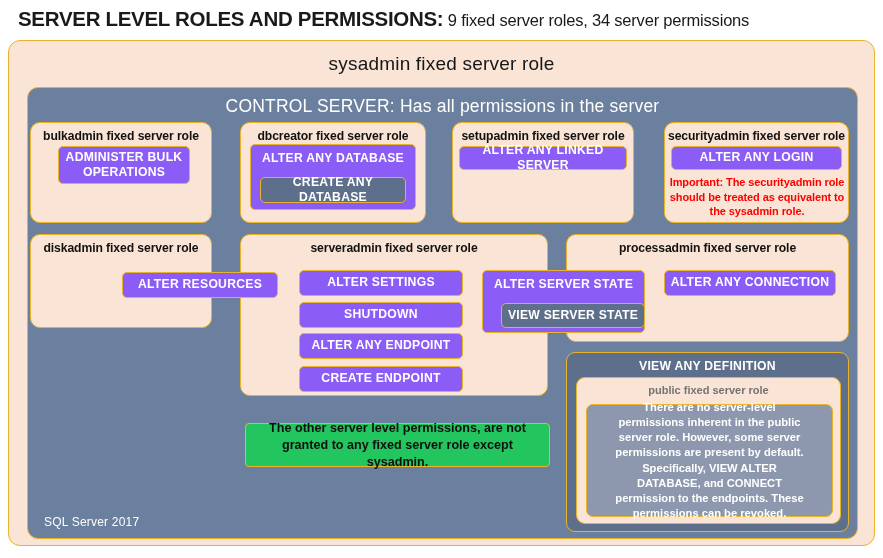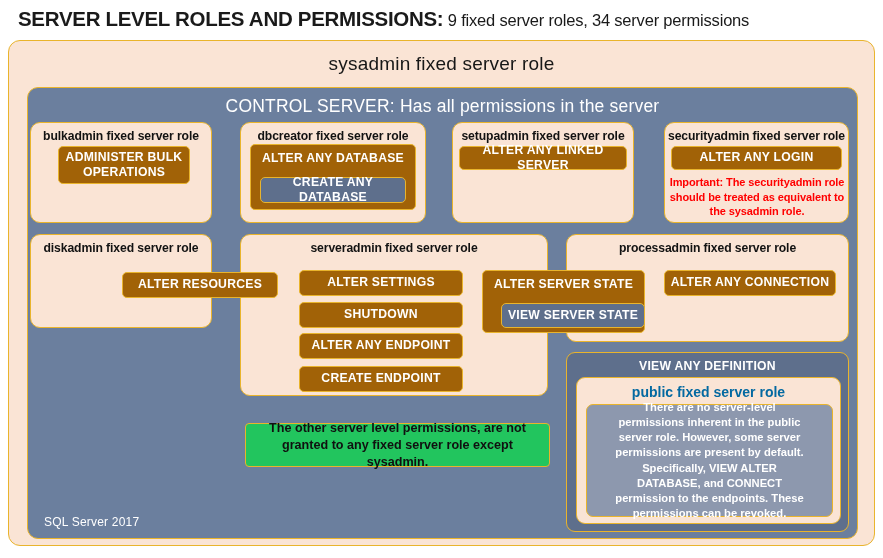--- a/index.html
+++ b/index.html
@@ -60,21 +60,21 @@
   }
   .role-title{
     position:absolute;left:0;top:6px;width:100%;
     text-align:center;font-size:12.2px;font-weight:700;color:#121212;
     letter-spacing:-0.1px;
   }
 
   
   .perm{
     position:absolute;
-    background:#a16207;border:1.4px solid #e9b42c;border-radius:5px;
+    background:#8b5cf6;border:1.4px solid #e9b42c;border-radius:5px;
     box-sizing:border-box;
     color:#ffffff;font-size:12.2px;font-weight:700;
     letter-spacing:.25px;
     display:flex;align-items:center;justify-content:center;
     text-align:center;line-height:1.25;
   }
   .perm.dark{background:#5e6f8c;}
   .perm.group{display:block;}
   .perm.group > .ptop{
     position:absolute;left:0;top:6px;width:100%;
@@ -108,21 +108,21 @@
     text-align:center;font-size:12.2px;font-weight:700;color:#ffffff;
     letter-spacing:.25px;
   }
   .public-role{
     position:absolute;left:9px;top:24px;width:265px;height:147px;
     background:#fae4d5;border:1.6px solid #e9b42c;border-radius:9px;
     box-sizing:border-box;
   }
   .public-title{
     position:absolute;left:0;top:6px;width:100%;
-    text-align:center;font-size:14px;font-weight:700;color:#0369a1;
+    text-align:center;font-size:11px;font-weight:700;color:#737373;
   }
   .public-note{
     position:absolute;left:9px;top:26px;width:247px;height:113px;
     background:#8d98ae;border:1.4px solid #e9b42c;border-radius:7px;
     box-sizing:border-box;
     color:#ffffff;font-size:11.2px;font-weight:700;line-height:1.36;
     display:flex;align-items:center;justify-content:center;
     text-align:center;padding:3px 24px;
   }
 </style>

